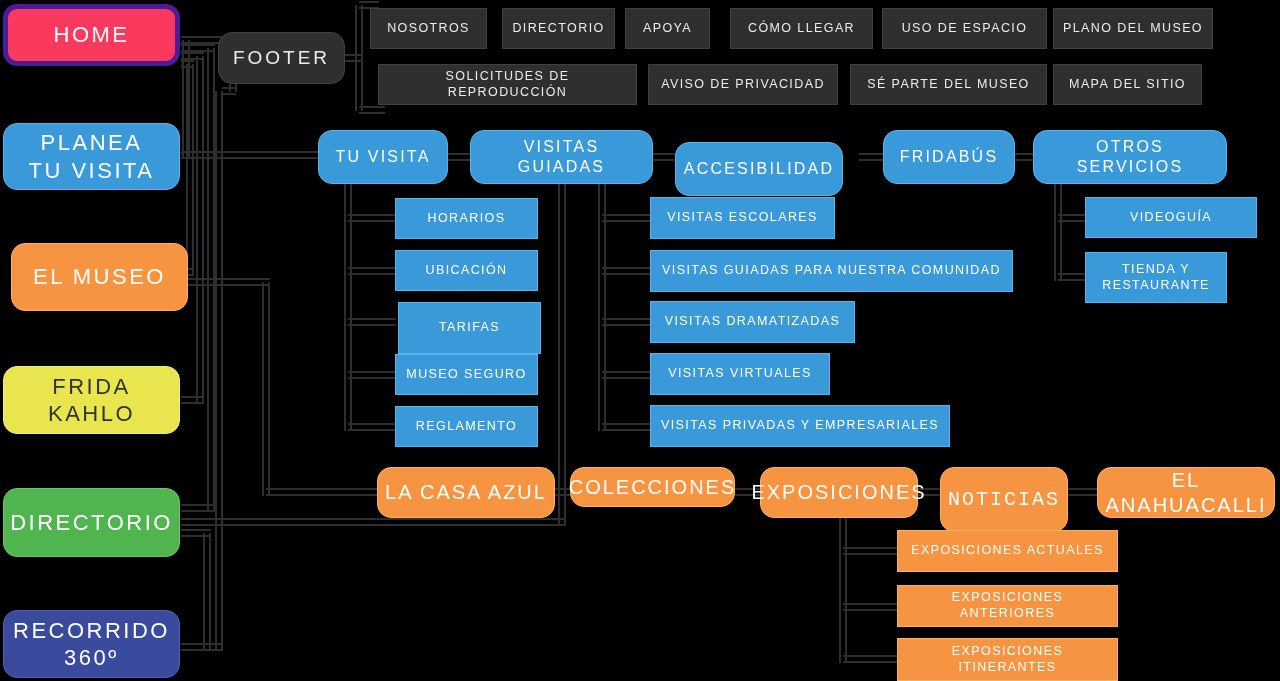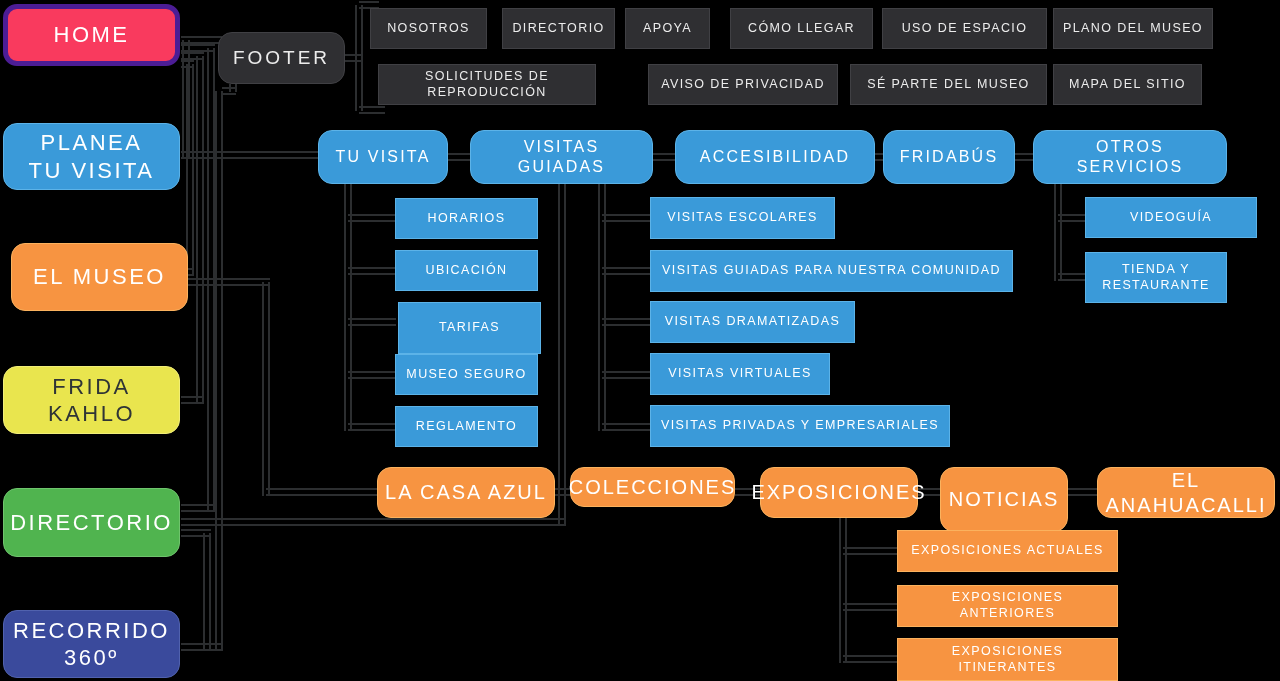--- a/index.html
+++ b/index.html
@@ -100,44 +100,44 @@
       <div class="node c-green t-big" style="left: 3px; top: 488px; width: 177px; height: 69px;">DIRECTORIO</div>
       <div class="node c-navy t-big" style="left: 3px; top: 610px; width: 177px; height: 68px;">RECORRIDO
 360º</div>
       <div class="node c-dark t-foot" style="left: 218px; top: 32px; width: 127px; height: 52px;">FOOTER</div>
       <div class="node c-dark t-chip" style="left: 370px; top: 8px; width: 117px; height: 41px;">NOSOTROS</div>
       <div class="node c-dark t-chip" style="left: 502px; top: 8px; width: 113px; height: 41px;">DIRECTORIO</div>
       <div class="node c-dark t-chip" style="left: 625px; top: 8px; width: 85px; height: 41px;">APOYA</div>
       <div class="node c-dark t-chip" style="left: 730px; top: 8px; width: 143px; height: 41px;">CÓMO LLEGAR</div>
       <div class="node c-dark t-chip" style="left: 882px; top: 8px; width: 165px; height: 41px;">USO DE ESPACIO</div>
       <div class="node c-dark t-chip" style="left: 1053px; top: 8px; width: 160px; height: 41px;">PLANO DEL MUSEO</div>
-      <div class="node c-dark t-chip" style="left: 378px; top: 64px; width: 218px; height: 41px;">SOLICITUDES DE REPRODUCCIÓN</div>
+      <div class="node c-dark t-chip" style="left: 378px; top: 64px; width: 259px; height: 41px;">SOLICITUDES DE REPRODUCCIÓN</div>
       <div class="node c-dark t-chip" style="left: 648px; top: 64px; width: 190px; height: 41px;">AVISO DE PRIVACIDAD</div>
       <div class="node c-dark t-chip" style="left: 850px; top: 64px; width: 197px; height: 41px;">SÉ PARTE DEL MUSEO</div>
       <div class="node c-dark t-chip" style="left: 1053px; top: 64px; width: 149px; height: 41px;">MAPA DEL SITIO</div>
       <div class="node c-blue t-head" style="left: 318px; top: 130px; width: 130px; height: 54px;">TU VISITA</div>
       <div class="node c-blue t-head" style="left: 470px; top: 130px; width: 183px; height: 54px;">VISITAS GUIADAS</div>
-      <div class="node c-blue t-head" style="left: 675px; top: 130px; width: 200px; height: 54px;">ACCESIBILIDAD</div>
+      <div class="node c-blue t-head" style="left: 675px; top: 142px; width: 168px; height: 54px;">ACCESIBILIDAD</div>
       <div class="node c-blue t-head" style="left: 883px; top: 130px; width: 132px; height: 54px;">FRIDABÚS</div>
       <div class="node c-blue t-head" style="left: 1033px; top: 130px; width: 194px; height: 54px;">OTROS SERVICIOS</div>
       <div class="node c-blue t-chip" style="left: 395px; top: 198px; width: 143px; height: 41px;">HORARIOS</div>
       <div class="node c-blue t-chip" style="left: 395px; top: 250px; width: 143px; height: 41px;">UBICACIÓN</div>
       <div class="node c-blue t-chip" style="left: 398px; top: 302px; width: 143px; height: 52px;">TARIFAS</div>
       <div class="node c-blue t-chip" style="left: 395px; top: 354px; width: 143px; height: 41px;">MUSEO SEGURO</div>
       <div class="node c-blue t-chip" style="left: 395px; top: 406px; width: 143px; height: 41px;">REGLAMENTO</div>
       <div class="node c-blue t-chip" style="left: 650px; top: 197px; width: 185px; height: 42px;">VISITAS ESCOLARES</div>
       <div class="node c-blue t-chip" style="left: 650px; top: 250px; width: 363px; height: 42px;">VISITAS GUIADAS PARA NUESTRA COMUNIDAD</div>
       <div class="node c-blue t-chip" style="left: 650px; top: 301px; width: 205px; height: 42px;">VISITAS DRAMATIZADAS</div>
       <div class="node c-blue t-chip" style="left: 650px; top: 353px; width: 180px; height: 42px;">VISITAS VIRTUALES</div>
       <div class="node c-blue t-chip" style="left: 650px; top: 405px; width: 300px; height: 42px;">VISITAS PRIVADAS Y EMPRESARIALES</div>
       <div class="node c-blue t-chip" style="left: 1085px; top: 197px; width: 172px; height: 41px;">VIDEOGUÍA</div>
       <div class="node c-blue t-chip" style="left: 1085px; top: 252px; width: 142px; height: 51px;">TIENDA Y
 RESTAURANTE</div>
       <div class="node c-orange t-ohead" style="left: 377px; top: 467px; width: 178px; height: 51px;">LA CASA AZUL</div>
       <div class="node c-orange t-ohead" style="left: 570px; top: 467px; width: 165px; height: 40px;">COLECCIONES</div>
       <div class="node c-orange t-ohead" style="left: 760px; top: 467px; width: 158px; height: 51px;">EXPOSICIONES</div>
-      <div class="node c-orange t-ohead" style="left: 940px; top: 467px; width: 128px; height: 65px;">NOTICIAS</div>
+      <div class="node c-orange t-ohead" style="left: 940px; top: 467px; width: 128px; height: 65px; font-family: Liberation Mono, monospace;">NOTICIAS</div>
       <div class="node c-orange t-ohead" style="left: 1097px; top: 467px; width: 178px; height: 51px;">EL ANAHUACALLI</div>
       <div class="node c-orange t-chip" style="left: 897px; top: 530px; width: 221px; height: 42px;">EXPOSICIONES ACTUALES</div>
       <div class="node c-orange t-chip" style="left: 897px; top: 585px; width: 221px; height: 42px;">EXPOSICIONES ANTERIORES</div>
       <div class="node c-orange t-chip" style="left: 897px; top: 638px; width: 221px; height: 43px;">EXPOSICIONES ITINERANTES</div>
     </div>
 </div>
 
 </body></html>

